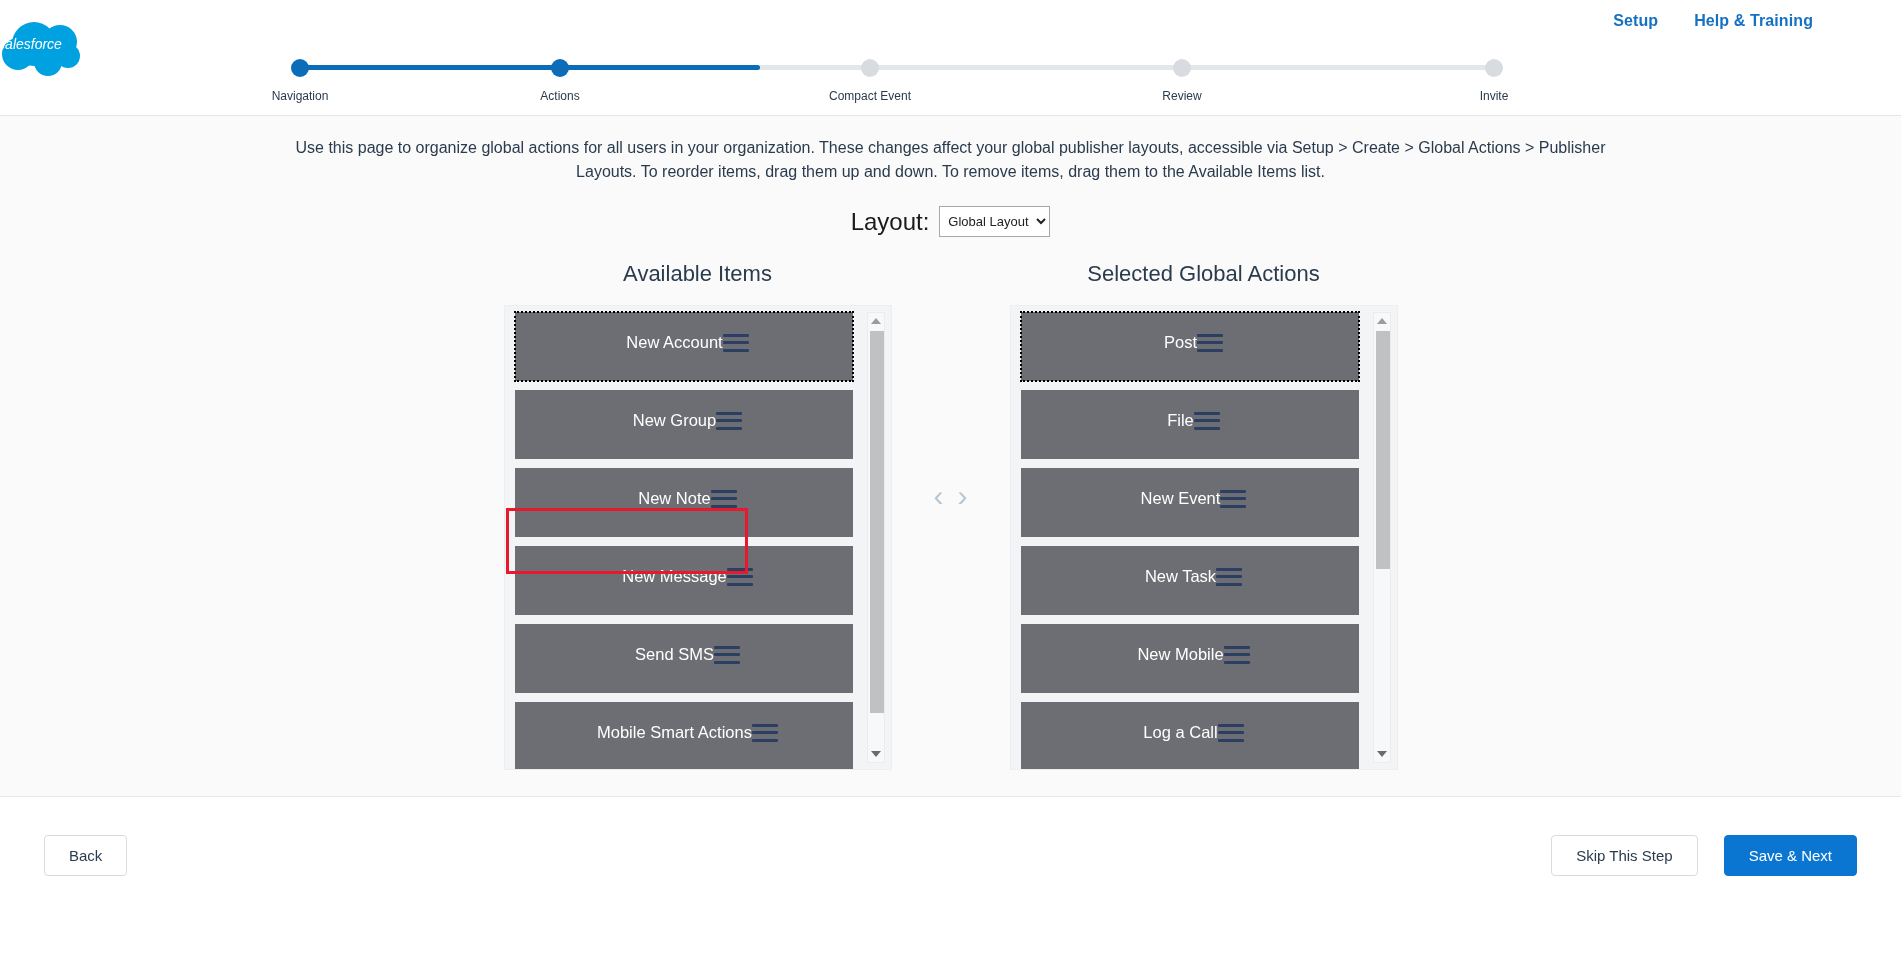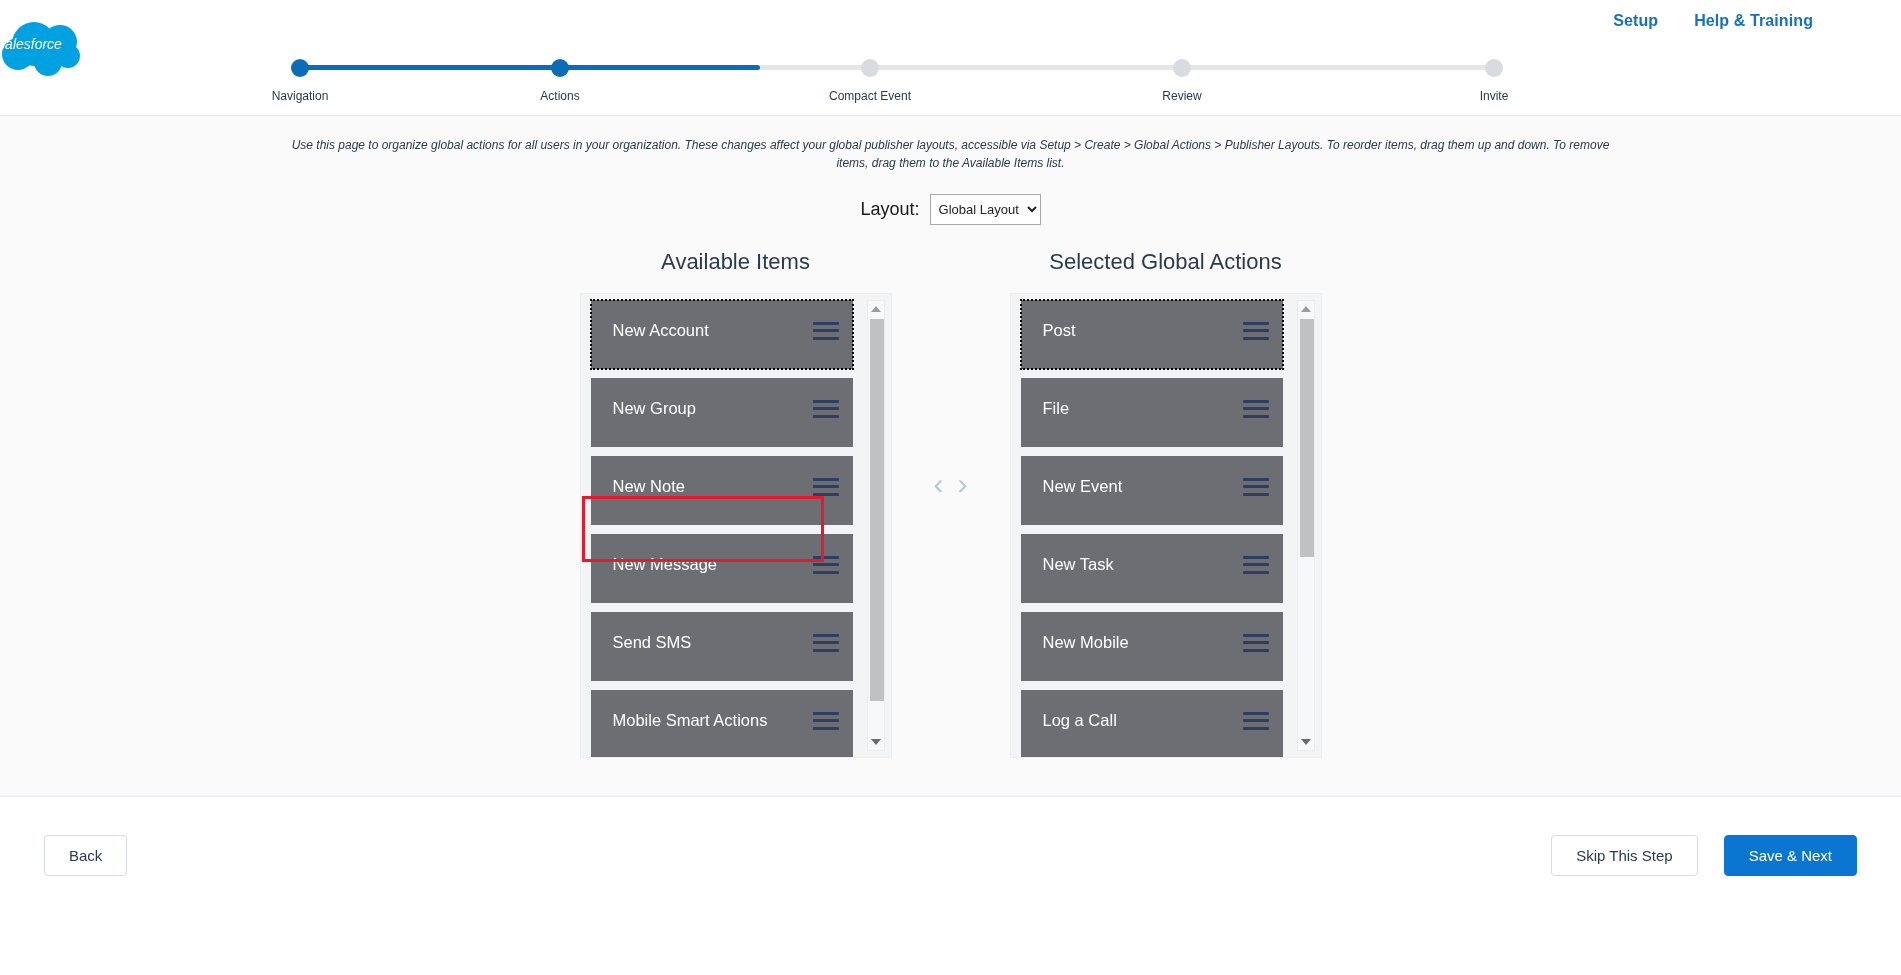--- a/index.html
+++ b/index.html
@@ -87,53 +87,52 @@
     text-align: center;
     font-size: 26px;
     color: #2a3b4d;
     font-weight: normal;
     margin: 18px 0 14px;
   }
   .page-desc {
     width: 1330px;
     margin: 0 auto;
     text-align: center;
-    font-size: 12px;
+    font-size: 16px;
     line-height: 1.5;
     color: #2a3b4d;
-    font-style: italic;
   }
 
   .layout-row {
     margin-top: 22px;
     display: flex;
     justify-content: center;
     align-items: center;
     gap: 10px;
   }
-  .layout-label { font-size: 18px; color: #1a1a1a; }
+  .layout-label { font-size: 24px; color: #1a1a1a; }
   .layout-select {
     font-family: "Liberation Sans", sans-serif;
     font-size: 13px;
     padding: 6px 4px;
     border: 1px solid #a8a8a8;
     background: #ffffff;
     color: #222;
     cursor: pointer;
   }
 
   
   .lists {
     margin-top: 24px;
     display: flex;
     justify-content: center;
     align-items: flex-start;
     gap: 0px;
   }
-  .col { width: 312px; }
+  .col { width: 388px; }
   .col.arrows {
     width: 118px;
     display: flex;
     justify-content: center;
     align-items: center;
     height: 470px;
     gap: 14px;
   }
   .col-title {
     text-align: center;
@@ -150,21 +149,21 @@
     padding: 6px 38px 6px 10px;
     overflow: hidden;
   }
   .item {
     position: relative;
     height: 69px;
     margin-bottom: 9px;
     background: #6c6e73;
     display: flex;
     align-items: center;
-    justify-content: space-between;
+    justify-content: center;
     padding: 0 14px 8px 22px;
     cursor: grab;
   }
   .item.focused { outline: 2px dotted #000; outline-offset: -1px; }
   .item-label {
     color: #ffffff;
     font-size: 16.5px;
   }
   .handle {
     width: 26px; height: 18px;

